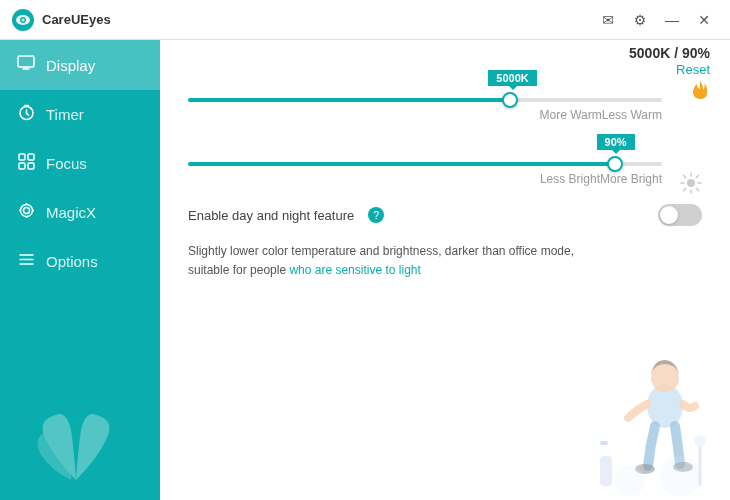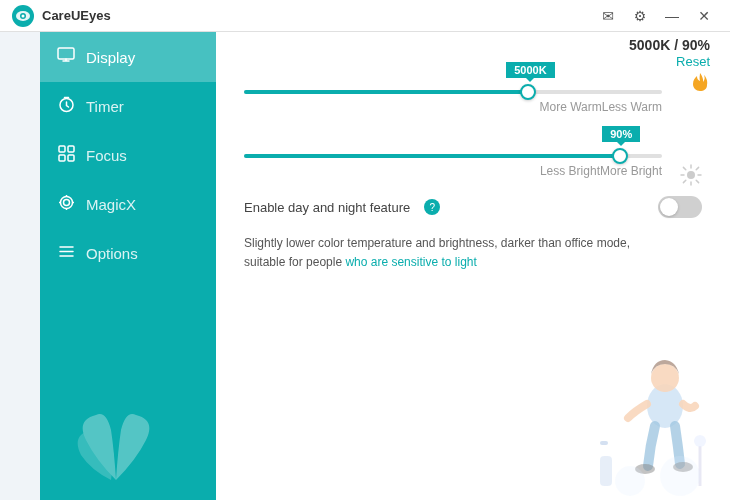--- a/index.html
+++ b/index.html
@@ -9,21 +9,21 @@
       height: 500px;
       overflow: hidden;
       background: #f0f4f8;
       display: flex;
       flex-direction: column;
     }
 
     
     .titlebar {
       background: white;
-      height: 32px;
+      height: 40px;
       display: flex;
       align-items: center;
       padding: 0 12px;
       border-bottom: 1px solid #e0e0e0;
       flex-shrink: 0;
     }
     .titlebar-logo {
       width: 22px;
       height: 22px;
       margin-right: 8px;
@@ -54,27 +54,26 @@
 
     
     .main {
       display: flex;
       flex: 1;
       overflow: hidden;
     }
 
     
     .sidebar {
-      width: 176px;
+      width: 160px;
       background: #0aadad;
       display: flex;
       flex-direction: column;
       flex-shrink: 0;
       position: relative;
-      margin-left: 40px;
     }
     .sidebar-item {
       display: flex;
       align-items: center;
       padding: 14px 16px;
       cursor: pointer;
       color: rgba(255,255,255,0.85);
       font-size: 15px;
       font-weight: 500;
       gap: 10px;

